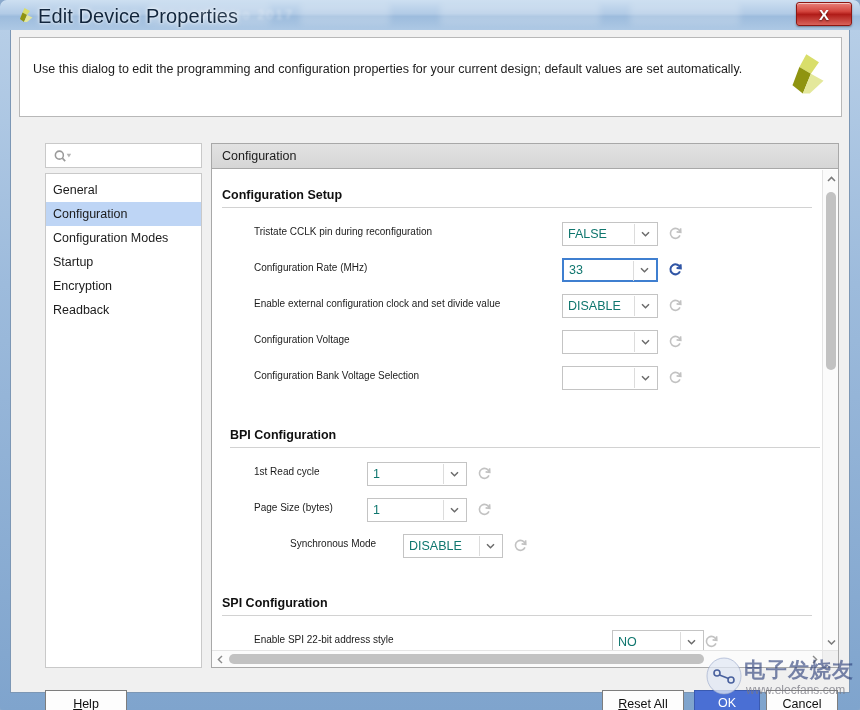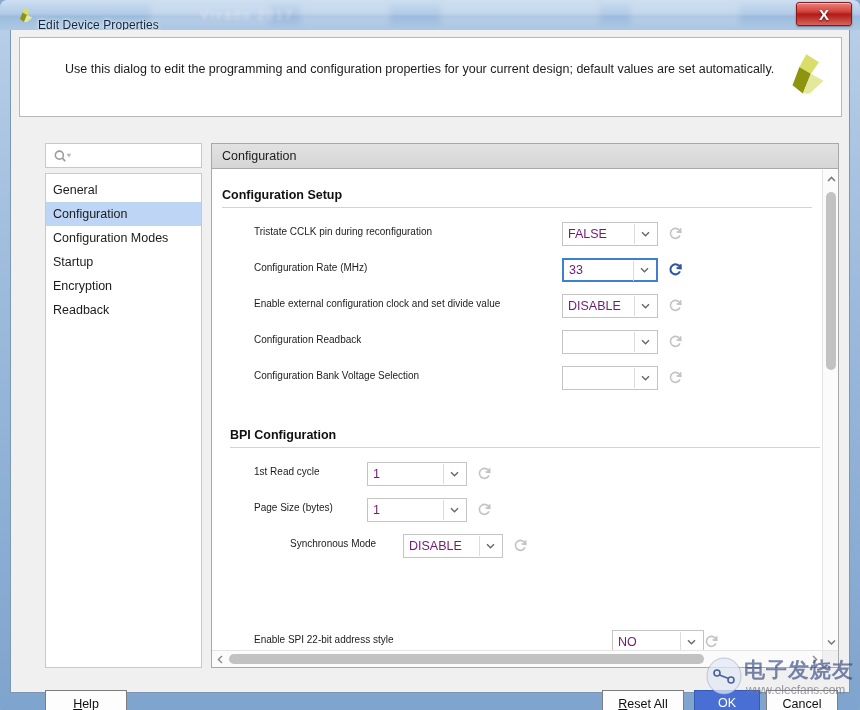--- a/index.html
+++ b/index.html
@@ -34,22 +34,22 @@
     position:absolute; top:4px; height:21px;
     background: rgba(255,255,255,0.20);
     filter: blur(3px);
     border-radius: 4px;
   }
   #title-logo {
     position: absolute; left: 16px; top: 7px;
     width: 17px; height: 17px;
   }
   #title-text {
-    position: absolute; left: 38px; top: 18px;
-    font-size: 12px; color: #12263d;
+    position: absolute; left: 38px; top: 5px;
+    font-size: 20px; color: #12263d;
     letter-spacing: .1px;
     text-shadow: 0 0 3px rgba(255,255,255,0.95), 0 0 6px rgba(255,255,255,0.7);
     white-space: nowrap;
     text-align: center;
   }
   #ghost-text {
     position:absolute; left:200px; top:7px;
     font-size:13px; color: rgba(255,255,255,0.45);
     filter: blur(1.6px);
     white-space:nowrap;
@@ -84,21 +84,21 @@
   
   #banner {
     position:absolute; left:8px; top:7px;
     width: 823px; height: 80px;
     background: #ffffff;
     border: 1px solid #b8b8b8;
   }
   #banner-text {
     position:absolute; left: 13px; top: 23px;
     font-size: 12.5px; color: #1b1b1b;
-    width: 720px; line-height: 16px; margin-left: 32px;
+    width: 720px; line-height: 16px;
   }
   #banner-logo {
     position:absolute; right: 16px; top: 14px;
     width: 42px; height: 46px;
   }
 
   
   #search-box {
     position:absolute; left: 34px; top: 113px;
     width: 157px; height: 25px;
@@ -176,21 +176,21 @@
     white-space: nowrap;
   }
 
   
   .sel {
     position:absolute; top:0;
     height: 24px;
     background:#fff;
     border: 1px solid #c4c4c4;
     font-family:"Liberation Sans",sans-serif;
-    font-size: 12.5px; color:#701a75;
+    font-size: 12.5px; color:#0f766e;
     padding-left: 5px;
     display:flex; align-items:center;
     cursor:pointer;
   }
   .sel.focused {
     border: 2px solid #3f7fd0;
   }
   .sel .chev {
     position:absolute; right: 7px; top: 50%;
     margin-top: -3px;
@@ -379,21 +379,21 @@
               <svg class="chev" viewBox="0 0 9 6">
                 <polyline points="1,1.3 4.5,4.8 8,1.3" fill="none" stroke="#6b6b6b" stroke-width="1.5"></polyline>
               </svg>
             </div>
             <div class="reset-ico" style="left:456px;"><svg viewBox="0 0 15 17">
                 <path d="M12.3 7.2 A5 5 0 1 0 12.0 10.4" fill="none" stroke="#c2c2c2" stroke-width="1.6"></path>
                 <polyline points="8.6,6.9 12.8,7.3 12.6,3.2" fill="none" stroke="#c2c2c2" stroke-width="1.6"></polyline>
               </svg></div>
           </div>
           <div class="row" style="top: 160px; left: 0px; width: 600px;">
-            <div class="row-label" style="left:42px;">Configuration Readback</div>
+            <div class="row-label" style="left:42px;">Configuration Voltage</div>
             <div class="sel" style="left:350px; width:96px;">
               <span></span>
               <span class="sep"></span>
               <svg class="chev" viewBox="0 0 9 6">
                 <polyline points="1,1.3 4.5,4.8 8,1.3" fill="none" stroke="#6b6b6b" stroke-width="1.5"></polyline>
               </svg>
             </div>
             <div class="reset-ico" style="left:456px;"><svg viewBox="0 0 15 17">
                 <path d="M12.3 7.2 A5 5 0 1 0 12.0 10.4" fill="none" stroke="#c2c2c2" stroke-width="1.6"></path>
                 <polyline points="8.6,6.9 12.8,7.3 12.6,3.2" fill="none" stroke="#c2c2c2" stroke-width="1.6"></polyline>
@@ -451,20 +451,24 @@
               <span>DISABLE</span>
               <span class="sep"></span>
               <svg class="chev" viewBox="0 0 9 6">
                 <polyline points="1,1.3 4.5,4.8 8,1.3" fill="none" stroke="#6b6b6b" stroke-width="1.5"></polyline>
               </svg>
             </div>
             <div class="reset-ico" style="left:265px;"><svg viewBox="0 0 15 17">
                 <path d="M12.3 7.2 A5 5 0 1 0 12.0 10.4" fill="none" stroke="#c2c2c2" stroke-width="1.6"></path>
                 <polyline points="8.6,6.9 12.8,7.3 12.6,3.2" fill="none" stroke="#c2c2c2" stroke-width="1.6"></polyline>
               </svg></div>
+          </div>
+          <div class="section" style="top: 426px;">
+            <div class="sec-title">SPI Configuration</div>
+            <div class="sec-rule"></div>
           </div>
           <div class="row" style="top: 460px; left: 0px; width: 600px;">
             <div class="row-label" style="left:42px;">Enable SPI 22-bit address style</div>
             <div class="sel" style="left:400px; width:92px;">
               <span>NO</span>
               <span class="sep"></span>
               <svg class="chev" viewBox="0 0 9 6">
                 <polyline points="1,1.3 4.5,4.8 8,1.3" fill="none" stroke="#6b6b6b" stroke-width="1.5"></polyline>
               </svg>
             </div>

